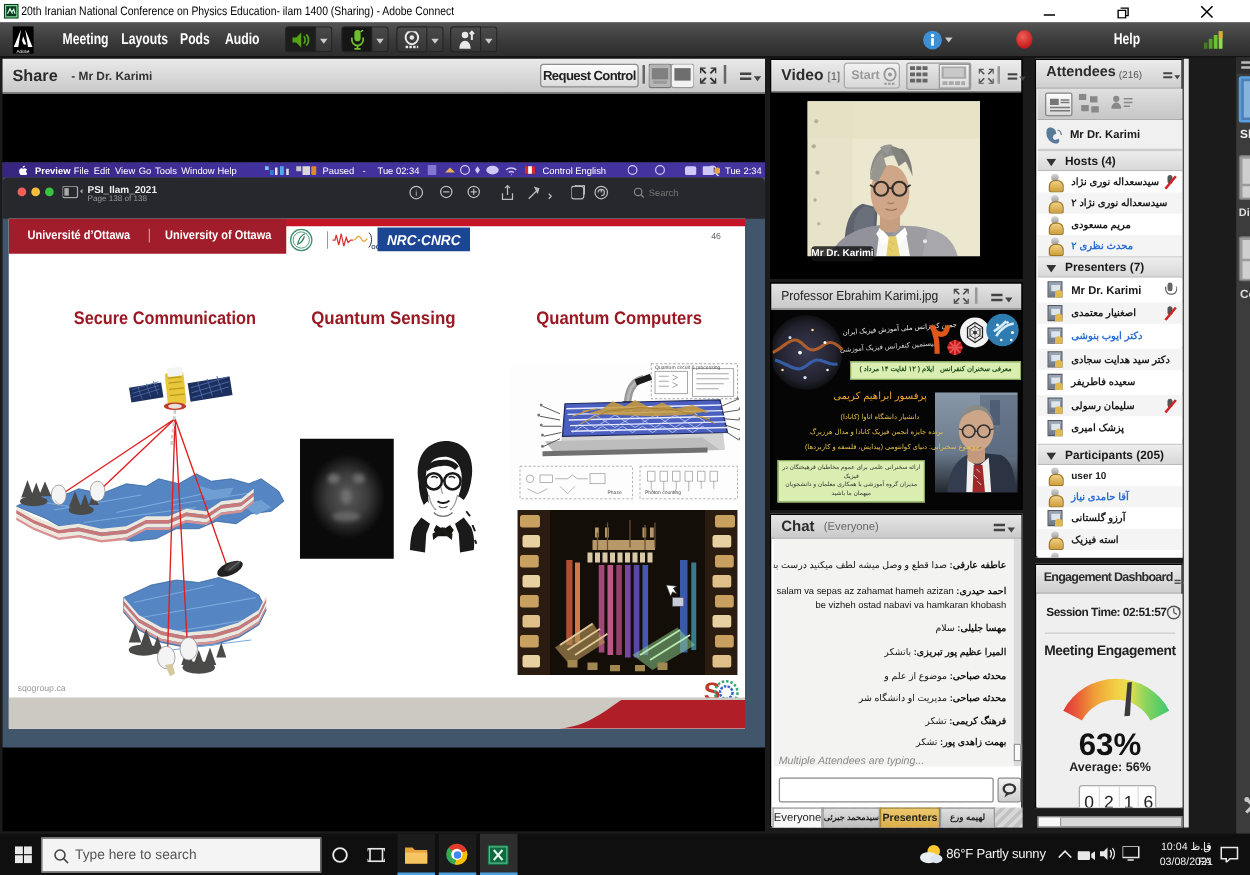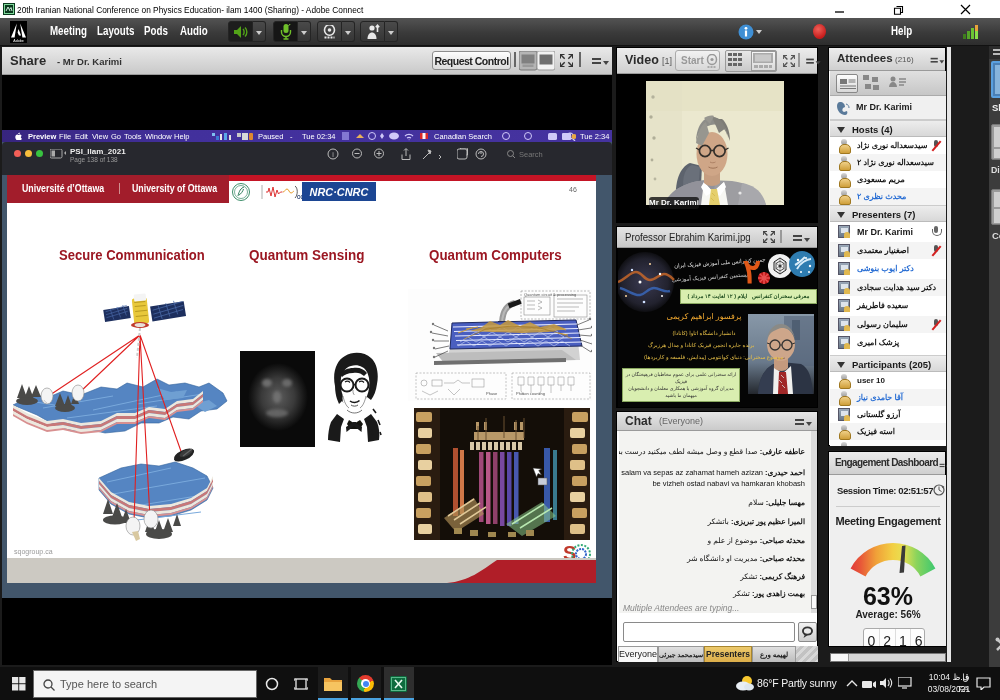--- a/index.html
+++ b/index.html
@@ -165,21 +165,21 @@
       <svg class="abs" style="left:340px;top:1.5px" width="120" height="9">
         <rect x="0" y="0" width="7" height="8" fill="#8a80d8" opacity=".9"></rect>
             <path d="M14 6l4-4 4 4z" fill="#e8b05a"></path>
             <circle cx="30" cy="4" r="3.5" fill="none" stroke="#cfc8f8" stroke-width="1"></circle>
             <path d="M40 1l2 3-2 3-2-3z" fill="#cfc8f8"></path>
             <ellipse cx="52" cy="4" rx="5" ry="3.5" fill="#cfc8f8"></ellipse>
             <path d="M63 4a5 4 0 0 1 8 0M65 6a3 2.4 0 0 1 4 0M66.8 7.6h.5" stroke="#cfc8f8" stroke-width="1.2" fill="none"></path>
         <rect x="78" y="1" width="8" height="6" fill="#d82a2a"></rect>
             <rect x="80.5" y="1" width="3" height="6" fill="#f8f8f8"></rect>
       </svg>
-      <span class="abs" style="left:432px;top:2px">Canadian Search</span>
+      <span class="abs" style="left:432px;top:2px">Control English</span>
       <svg class="abs" style="left:500px;top:1.5px" width="78" height="9">
         <circle cx="4" cy="4" r="3.5" fill="none" stroke="#cfc8f8" stroke-width="1"></circle>
             <circle cx="26" cy="4" r="3.5" fill="none" stroke="#cfc8f8" stroke-width="1"></circle>
             <rect x="46" y="1" width="9" height="7" rx="1.5" fill="#cfc8f8"></rect>
             <circle cx="68" cy="4" r="3" fill="none" stroke="#cfc8f8" stroke-width="1.2"></circle>
             <path d="M70.5 6.5L73 9" stroke="#cfc8f8" stroke-width="1.2"></path>
       </svg>
       <svg class="abs" style="left:560px;top:1.5px" width="14" height="9">
             <rect x="0" y="1" width="9" height="7" rx="1" fill="#cfc8f8"></rect>
             <circle cx="12" cy="4.5" r="2.5" fill="#e8a843"></circle>

